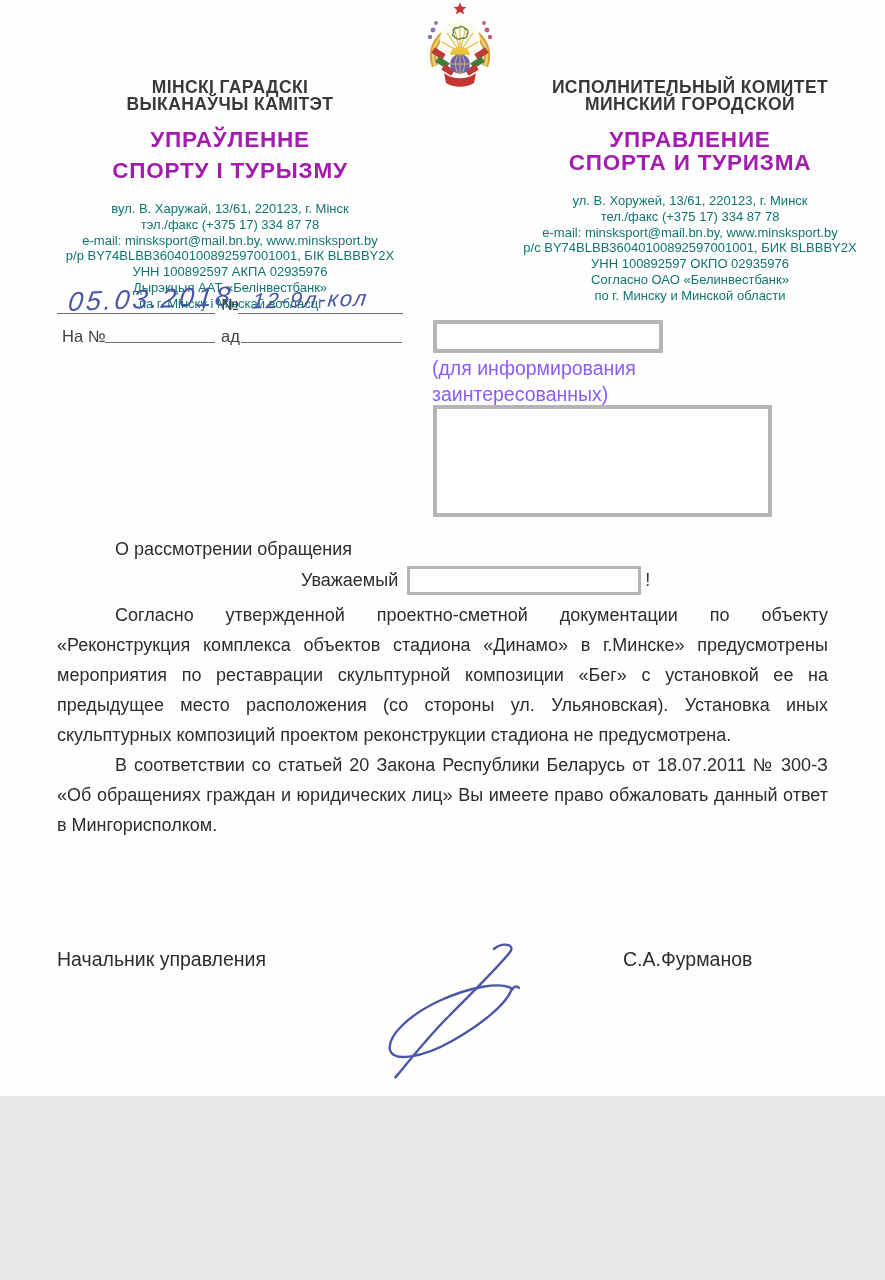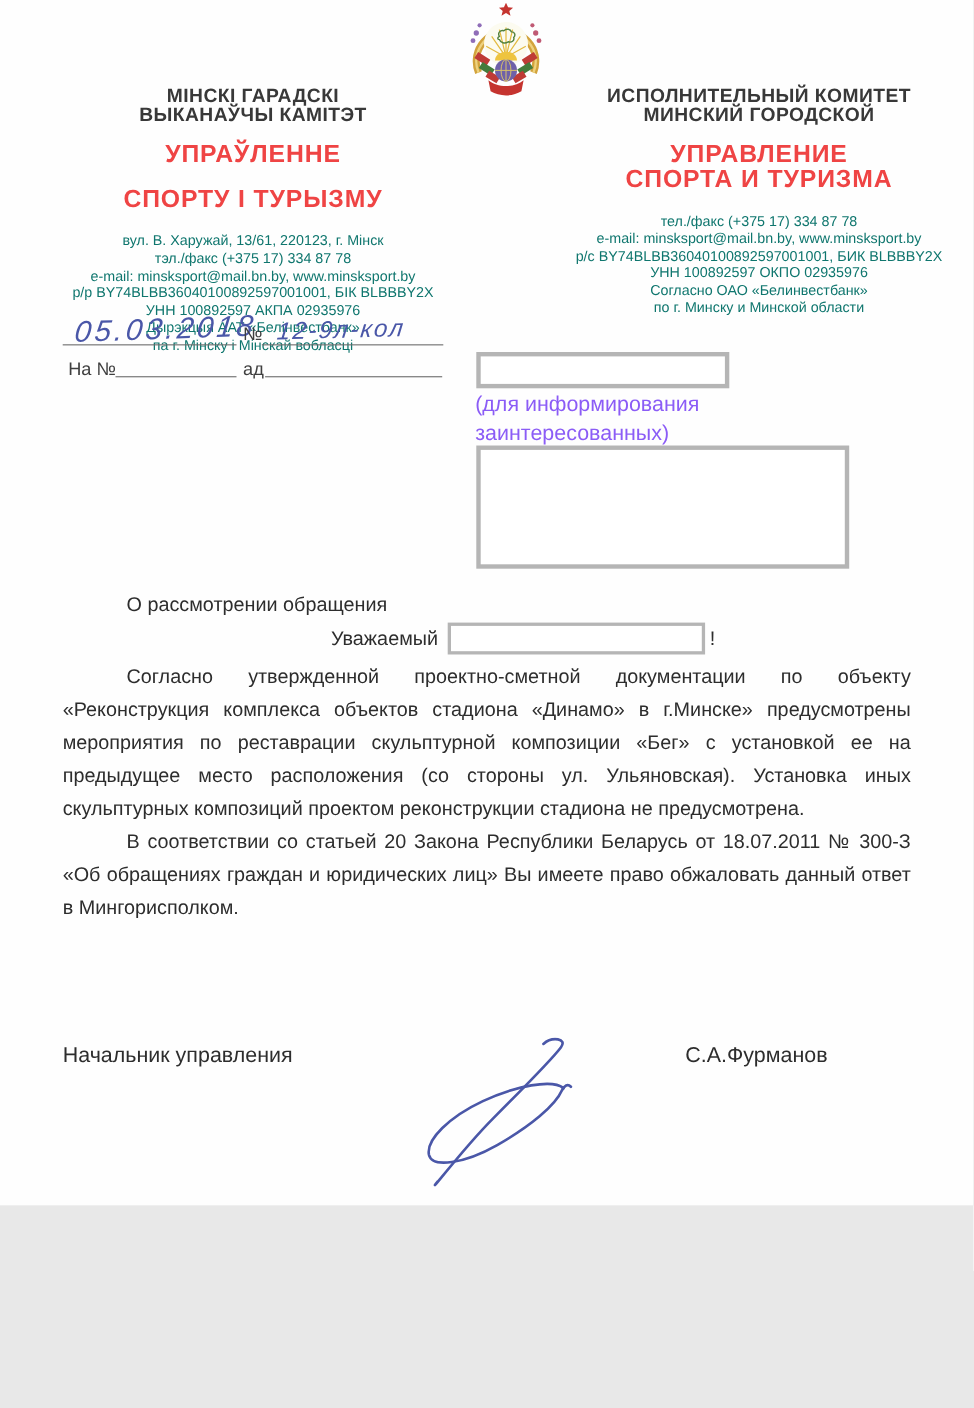--- a/index.html
+++ b/index.html
@@ -7,21 +7,21 @@
     position:relative;width:885px;height:1096px;margin:0 auto;
     background:#fefefe;color:#333;overflow:hidden;
     font-family:Liberation Sans, sans-serif;
   }
   
   .emblem{position:absolute;left:423px;top:2px;width:74px;height:86px;}
   .col{position:absolute;top:79px;width:360px;text-align:center;color:#3a3a3a;}
   .col-left{left:50px;}
   .col-right{left:510px;}
   .org-name{font-weight:bold;font-size:17.5px;line-height:16.5px;letter-spacing:.4px;color:#383838;}
-  .dept-name{margin-top:16px;font-weight:bold;font-size:22.5px;line-height:23px;letter-spacing:.8px;color:#ef4444;}
+  .dept-name{margin-top:16px;font-weight:bold;font-size:22.5px;line-height:23px;letter-spacing:.8px;color:#a21caf;}
   .addr{margin-top:19px;font-size:13px;line-height:15.8px;color:#0f766e;}
   
   .hw{font-style:italic;color:#4a57a8;white-space:nowrap;}
   .hw-date{position:absolute;left:68px;top:284px;font-size:27px;letter-spacing:3px;transform:rotate(-2deg) skewX(-8deg);}
   .hw-number{position:absolute;left:252px;top:287px;font-size:22px;letter-spacing:2px;transform:rotate(-1.5deg) skewX(-8deg);}
   .ref-label{position:absolute;font-size:16.5px;color:#3f3f3f;}
   .rule{position:absolute;height:0;border-bottom:1.6px solid #6b6b6b;}
   
   .redact{position:absolute;background:#fff;border:4px solid #b5b5b5;box-sizing:border-box;}
   .recipient-note{position:absolute;left:432px;top:355px;font-size:19.5px;line-height:26px;color:#8b5cf6;}
@@ -88,38 +88,39 @@
 
     <path d="M20,71 C28,78 44,78 52,71 L50,81 C42,86 30,86 22,81 Z" fill="#c5342f"></path>
 
     <path d="M36,0.5 l1.9,4.2 4.5,0.3 -3.4,2.9 1.1,4.4 -4.1,-2.4 -4.1,2.4 1.1,-4.4 -3.4,-2.9 4.5,-0.3 Z" fill="#c5342f"></path>
   </svg>
 
   <div class="col col-left">
     <div class="org-name">МІНСКІ ГАРАДСКІ</div>
     <div class="org-name">ВЫКАНАЎЧЫ КАМІТЭТ</div>
     <div class="dept-name">УПРАЎЛЕННЕ</div>
-    <div class="dept-name" style="margin-top:18px;">СПОРТУ І ТУРЫЗМУ</div>
+    <div class="dept-name" style="margin-top:8px;">СПОРТУ І ТУРЫЗМУ</div>
     <div class="addr">
       <div>вул. В. Харужай, 13/61, 220123, г. Мінск</div>
       <div>тэл./факс (+375 17) 334 87 78</div>
       <div>e-mail: minsksport@mail.bn.by, www.minsksport.by</div>
       <div>р/р BY74BLBB36040100892597001001, БІК BLBBBY2X</div>
       <div>УНН 100892597 АКПА 02935976</div>
       <div>Дырэкцыя ААТ «Белінвестбанк»</div>
       <div>па г. Мінску і Мінскай вобласці</div>
     </div>
   </div>
 
   <div class="col col-right">
     <div class="org-name">ИСПОЛНИТЕЛЬНЫЙ КОМИТЕТ</div>
     <div class="org-name">МИНСКИЙ ГОРОДСКОЙ</div>
     <div class="dept-name">УПРАВЛЕНИЕ</div>
     <div class="dept-name" style="margin-top:0;">СПОРТА И ТУРИЗМА</div>
     <div class="addr">
+      <div>ул. В. Хоружей, 13/61, 220123, г. Минск</div>
       <div>тел./факс (+375 17) 334 87 78</div>
       <div>e-mail: minsksport@mail.bn.by, www.minsksport.by</div>
       <div>р/с BY74BLBB36040100892597001001, БИК BLBBBY2X</div>
       <div>УНН 100892597 ОКПО 02935976</div>
       <div>Согласно ОАО «Белинвестбанк»</div>
       <div>по г. Минску и Минской области</div>
     </div>
   </div>
 
   <div class="hw hw-date">05.03.2018</div>

